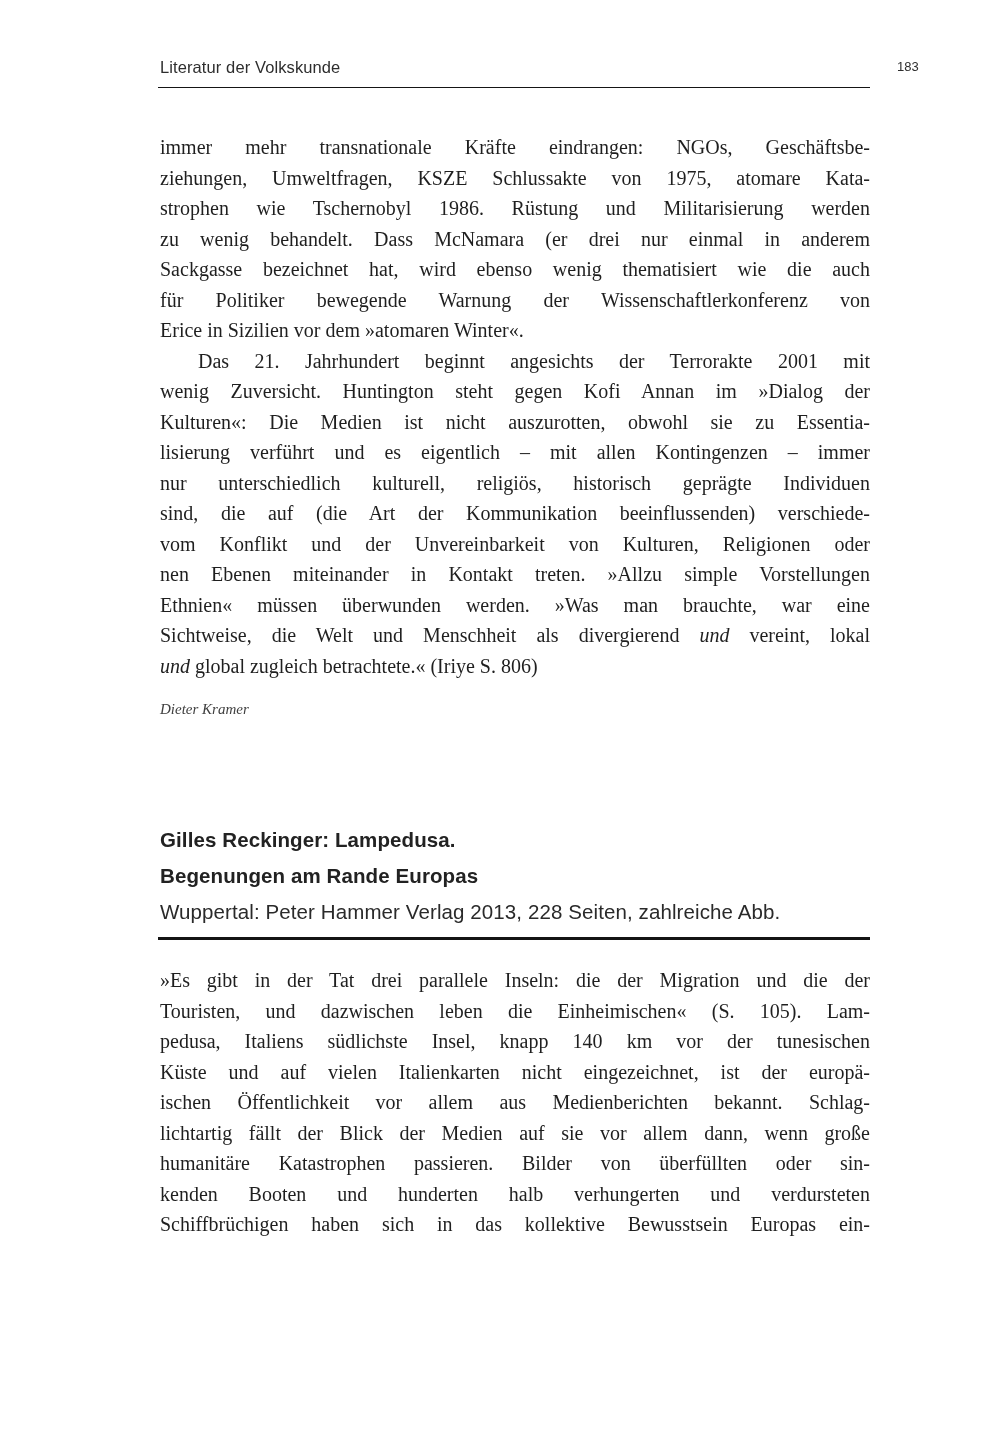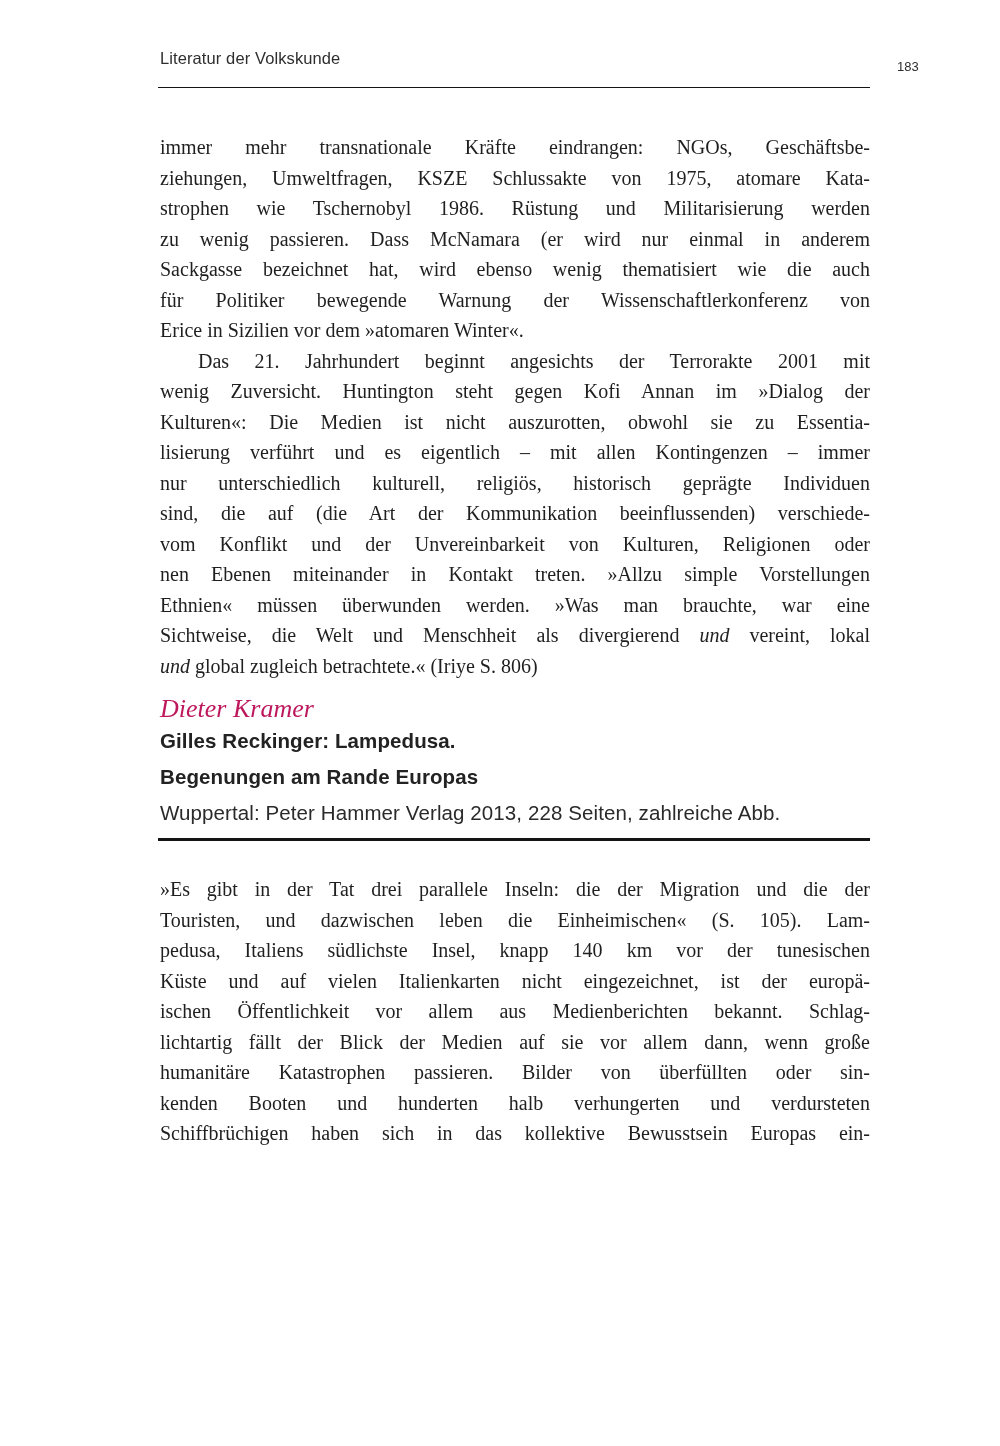--- a/index.html
+++ b/index.html
@@ -17,21 +17,21 @@
   }
   .page {
     position: absolute;
     inset: 0;
     background: #ffffff;
   }
   
   .running-header {
     position: absolute;
     left: 160px;
-    top: 48px;
+    top: 57px;
     width: 710px;
     font-family: "Liberation Sans", sans-serif;
     font-size: 16.5px;
     line-height: 20px;
     color: #2e2e2e;
     letter-spacing: 0.1px;
   }
   .page-number {
     position: absolute;
     top: 57px;
@@ -68,26 +68,27 @@
   .para .line.indent {
     padding-left: 38px;
   }
   .para .line em {
     font-style: italic;
   }
   
   .signature {
     margin-top: 14px;
     font-style: italic;
-    font-size: 26px;
+    font-size: 15px;
     line-height: 28px;
-    color: #be185d;
+    color: #404040;
   }
   
   .book-heading {
+    margin-top: 99px;
     font-family: "Liberation Sans", sans-serif;
     color: #222222;
   }
   .book-heading .bh-line {
     font-size: 20.5px;
     line-height: 36px;
     letter-spacing: 0.1px;
   }
   .book-heading .bh-strong {
     font-weight: 600;
@@ -97,41 +98,41 @@
     color: #2a2a2a;
   }
   .section-rule {
     margin-top: 7px;
     margin-left: -2px;
     width: 712px;
     height: 3px;
     background: #141414;
   }
   .review-body {
-    margin-top: 33px;
+    margin-top: 25px;
   }
 </style>
 </head>
 <body>
 
 <div class="page">
 
   <div class="running-header">Literatur der Volkskunde</div>
 
   <div class="page-number">183</div>
 
   <div class="header-rule"></div>
 
   <div class="body-col">
 
     <div class="para">
         <div class="line"><span>immer mehr transnationale Kräfte eindrangen: NGOs, Geschäftsbe-</span></div>
         <div class="line"><span>ziehungen, Umweltfragen, KSZE Schlussakte von 1975, atomare Kata-</span></div>
         <div class="line"><span>strophen wie Tschernobyl 1986. Rüstung und Militarisierung werden</span></div>
-        <div class="line"><span>zu wenig passieren. Dass McNamara (er wird nur einmal in anderem</span></div>
+        <div class="line"><span>zu wenig behandelt. Dass McNamara (er drei nur einmal in anderem</span></div>
         <div class="line"><span>Sackgasse bezeichnet hat, wird ebenso wenig thematisiert wie die auch</span></div>
         <div class="line"><span>für Politiker bewegende Warnung der Wissenschaftlerkonferenz von</span></div>
         <div class="line last"><span>Erice in Sizilien vor dem »atomaren Winter«.</span></div>
       </div>
 
     <div class="para">
         <div class="line indent"><span>Das 21. Jahrhundert beginnt angesichts der Terrorakte 2001 mit</span></div>
         <div class="line"><span>wenig Zuversicht. Huntington steht gegen Kofi Annan im »Dialog der</span></div>
         <div class="line"><span>Kulturen«: Die Medien ist nicht auszurotten, obwohl sie zu Essentia-</span></div>
         <div class="line"><span>lisierung verführt und es eigentlich – mit allen Kontingenzen – immer</span></div>

